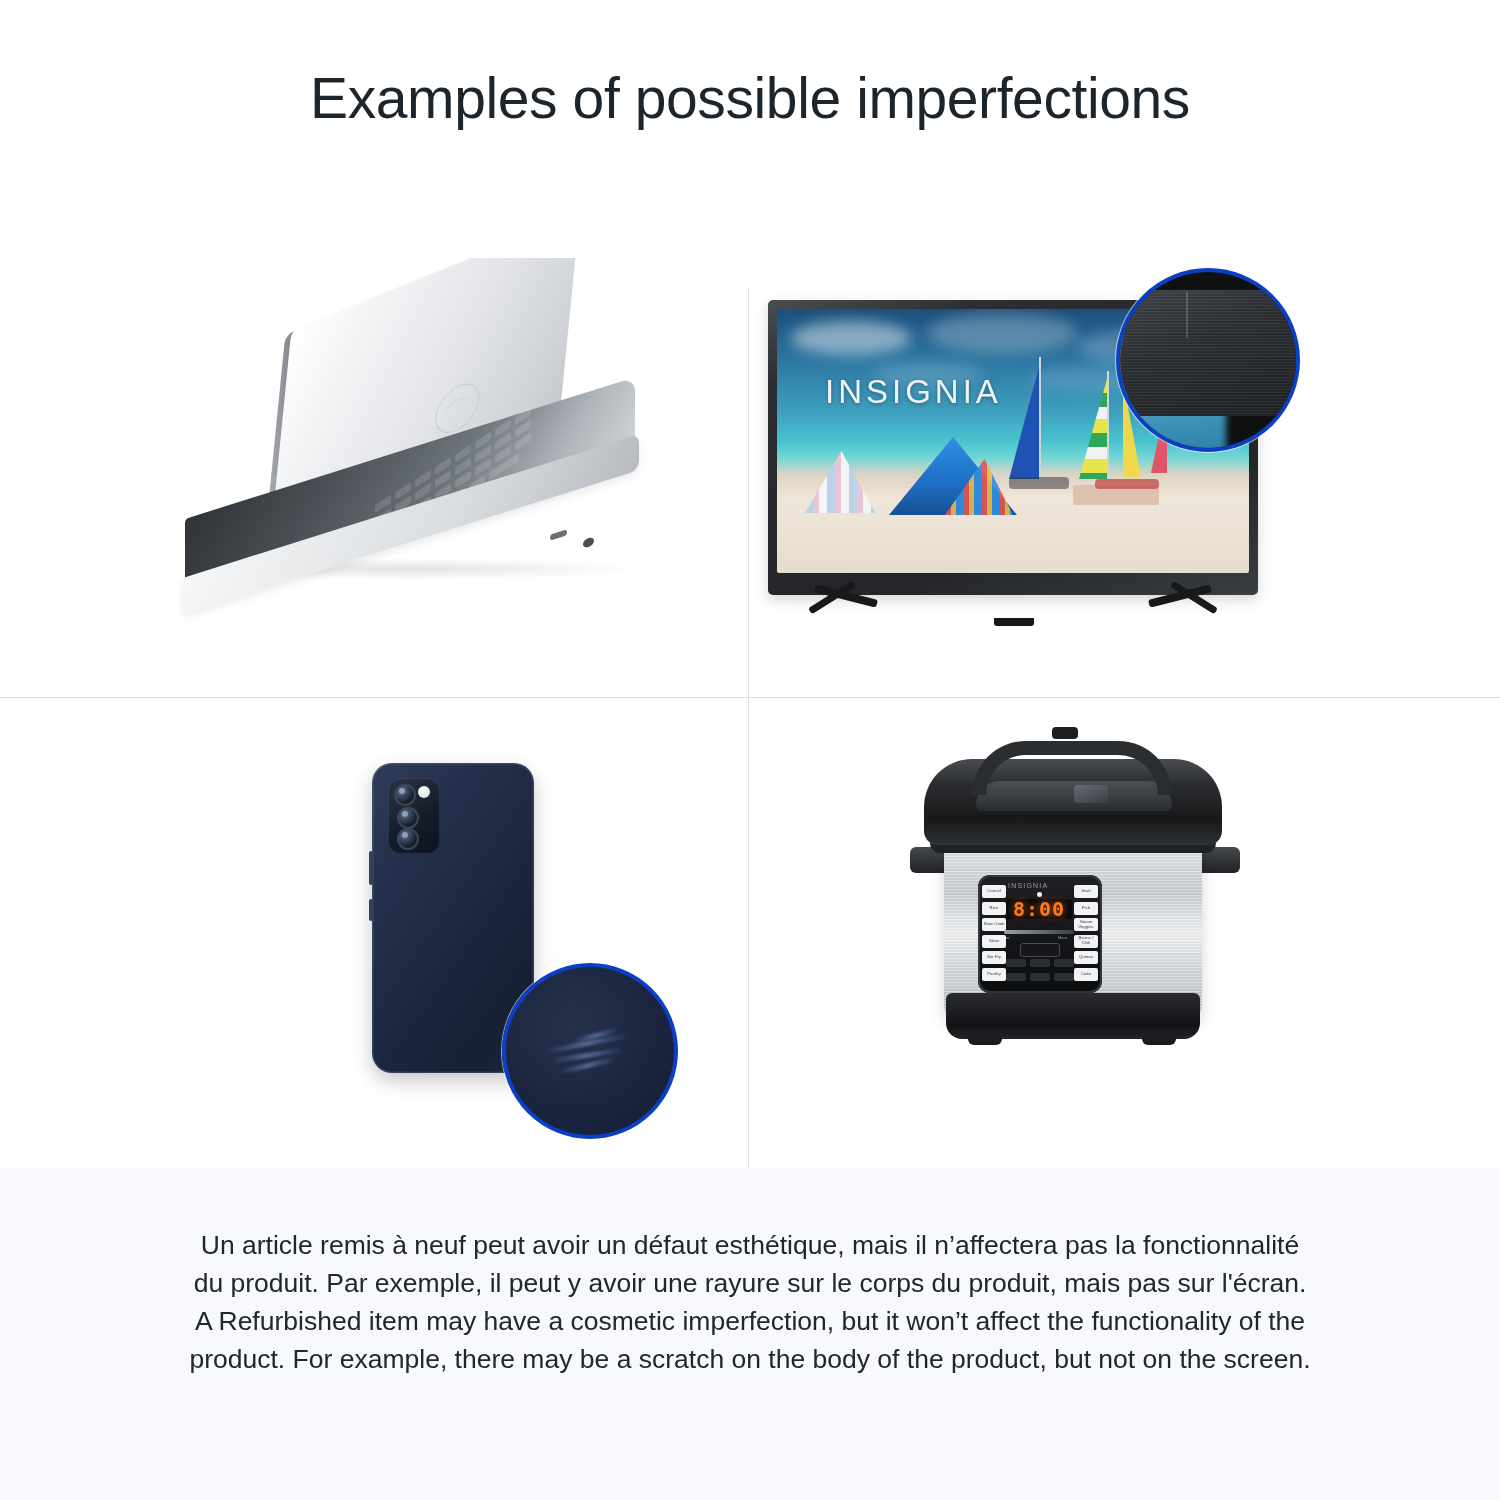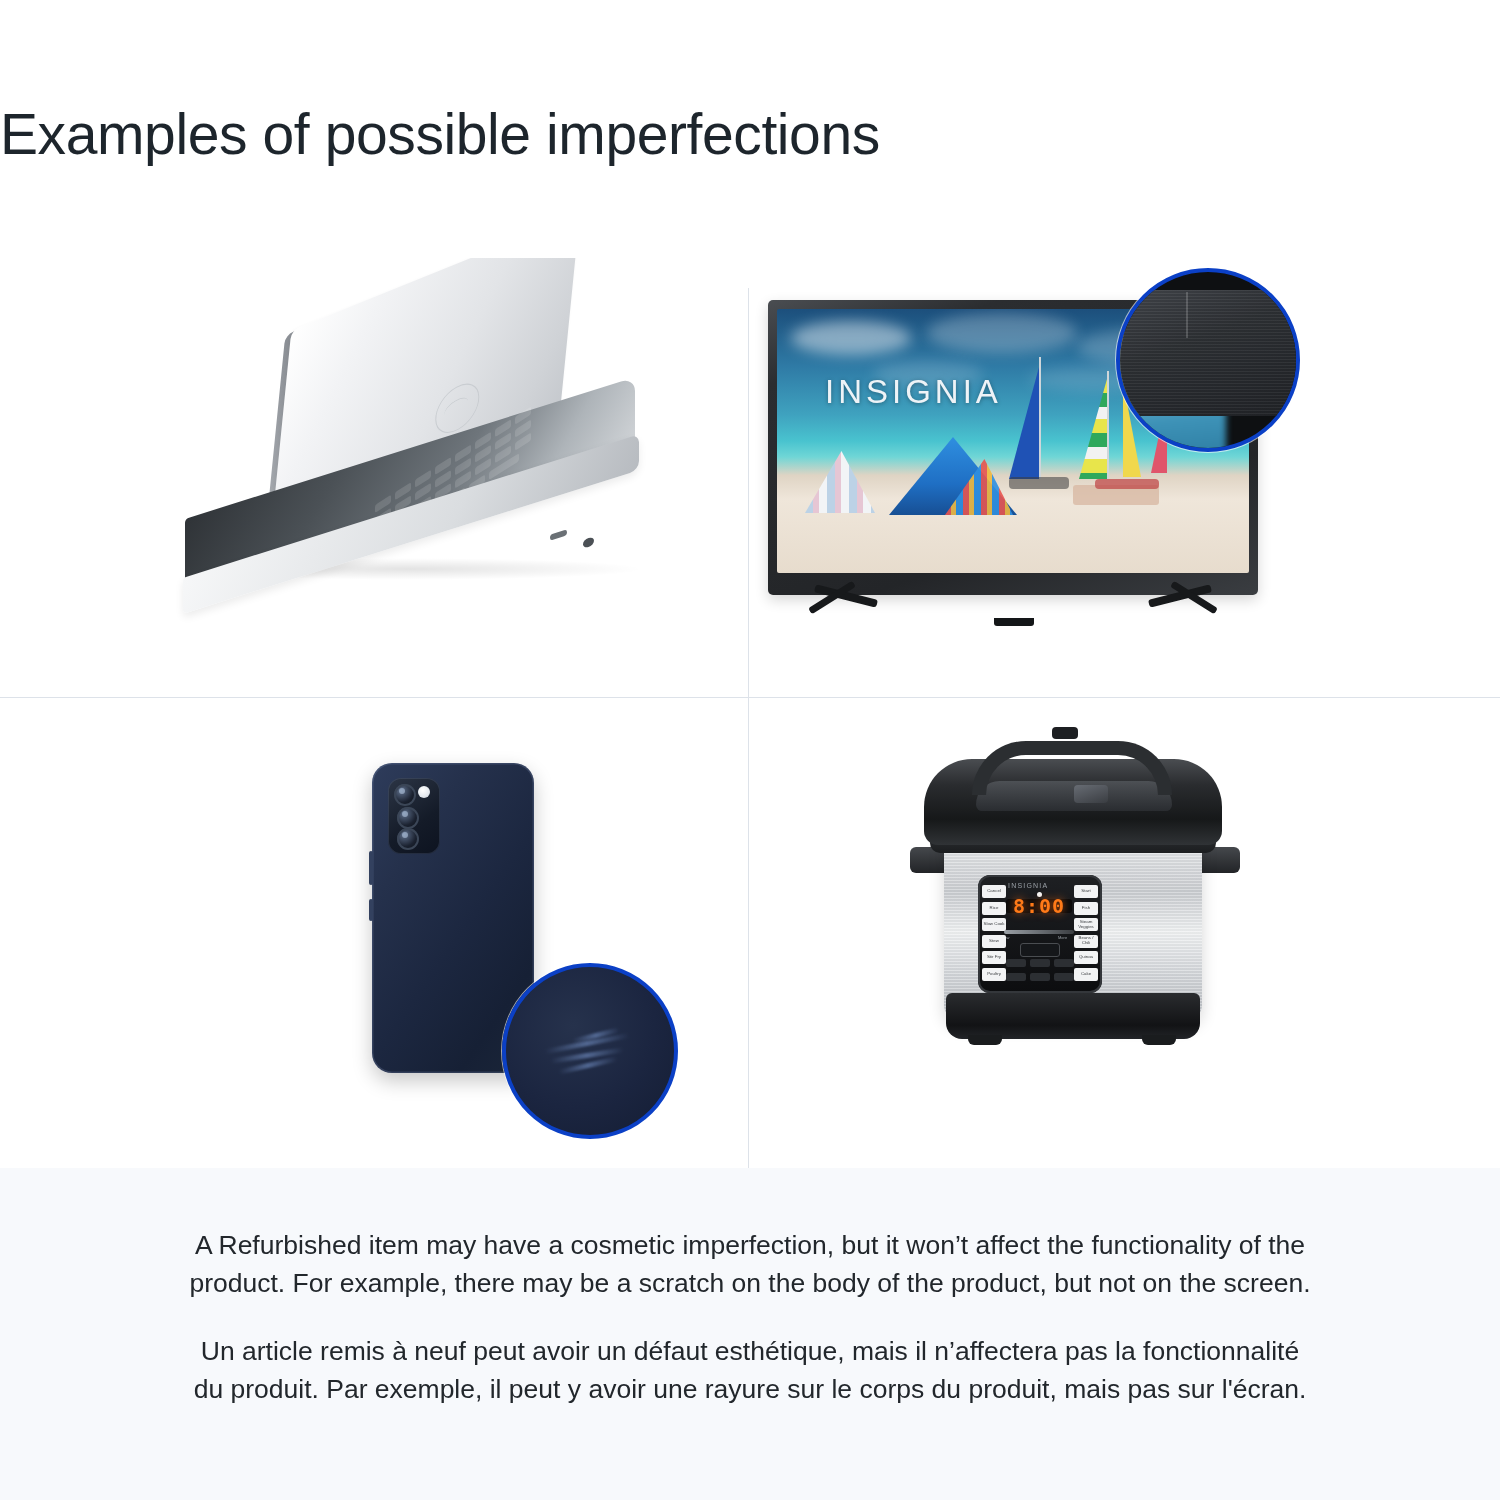--- a/index.html
+++ b/index.html
@@ -7,21 +7,21 @@
     width:1500px;height:1500px;
     background:#ffffff;
     font-family:"Liberation Sans","DejaVu Sans",sans-serif;
     overflow:hidden;
     position:relative;
   }
   .page{position:absolute;inset:0;display:flex;flex-direction:column;}
 
   
   .header{height:258px;flex:0 0 258px;display:flex;flex-direction:column;
-          justify-content:flex-start;padding-top:98px;box-sizing:border-box;}
+          align-items:center;justify-content:flex-start;padding-top:62px;box-sizing:border-box;}
   .title-line{
     font-size:57px;line-height:72px;color:#1d252c;font-weight:300;
     letter-spacing:-0.4px;white-space:nowrap;
   }
 
   
   .grid{flex:0 0 910px;height:910px;position:relative;display:grid;
         grid-template-columns:748px 752px;grid-template-rows:439px 471px;}
   .cell{position:relative;overflow:hidden;}
   .divider-v{position:absolute;left:748px;top:30px;width:1px;height:880px;background:#dde2e9;}
@@ -177,21 +177,21 @@
     border:14px solid #2b2e31;border-bottom:none;border-radius:54px 54px 0 0;
     box-sizing:border-box;background:transparent;
   }
   .ear{position:absolute;width:52px;height:26px;background:linear-gradient(180deg,#45484c,#222427);border-radius:5px;}
   .panel{
     position:absolute;left:230px;top:178px;width:124px;height:118px;
     background:linear-gradient(180deg,#1e2023,#0c0d0f);border-radius:12px;
     box-shadow:inset 0 0 0 2px #34373b;
   }
   .panel-brand{position:absolute;left:30px;top:7px;font-size:7px;letter-spacing:1.2px;color:#9aa0a6;}
-  .lcd{position:absolute;left:28px;top:24px;width:66px;height:14px;background:#0a0b0c;border-radius:3px;
+  .lcd{position:absolute;left:28px;top:24px;width:66px;height:20px;background:#0a0b0c;border-radius:3px;
     display:flex;align-items:center;justify-content:center;}
   .lcd-text{font-family:"DejaVu Sans Mono","Liberation Mono",monospace;font-size:20px;color:#ff7a18;
     letter-spacing:1px;text-shadow:0 0 8px rgba(255,110,20,.75);font-weight:700;}
   .btn-col{position:absolute;width:24px;}
   .btn-sm{width:100%;height:13px;background:#f2f3f4;border-radius:2px;margin-bottom:3.5px;
     font-size:4.4px;color:#3a3d40;display:flex;align-items:center;justify-content:center;text-align:center;line-height:4.8px;}
   .btn-dark{width:20px;height:8px;background:#2c2f33;border-radius:2px;}
   .mag-cooker{left:310px;top:236px;width:176px;height:176px;
     background:linear-gradient(100deg,#0d0e10 0%,#141618 24%,#e9eaec 34%,#dcdee1 60%,#c9ccd0 100%);}
   .mag-cooker .mbrush{position:absolute;left:52px;top:0;right:0;bottom:0;
@@ -419,17 +419,17 @@
               <div class="btn-dark"></div>
             </div>
         </div>
 
 
       </div>
     </div>
   </div>
 
   <div class="footer">
+    <p class="para fr">Un article remis à neuf peut avoir un défaut esthétique, mais il n’affectera pas la fonctionnalité du produit. Par exemple, il peut y avoir une rayure sur le corps du produit, mais pas sur l'écran.</p>
     <p class="para">A Refurbished item may have a cosmetic imperfection, but it won’t affect the functionality of the product. For example, there may be a scratch on the body of the product, but not on the screen.</p>
-    <p class="para fr">Un article remis à neuf peut avoir un défaut esthétique, mais il n’affectera pas la fonctionnalité du produit. Par exemple, il peut y avoir une rayure sur le corps du produit, mais pas sur l'écran.</p>
   </div>
 
 </div>
 
 </body></html>

